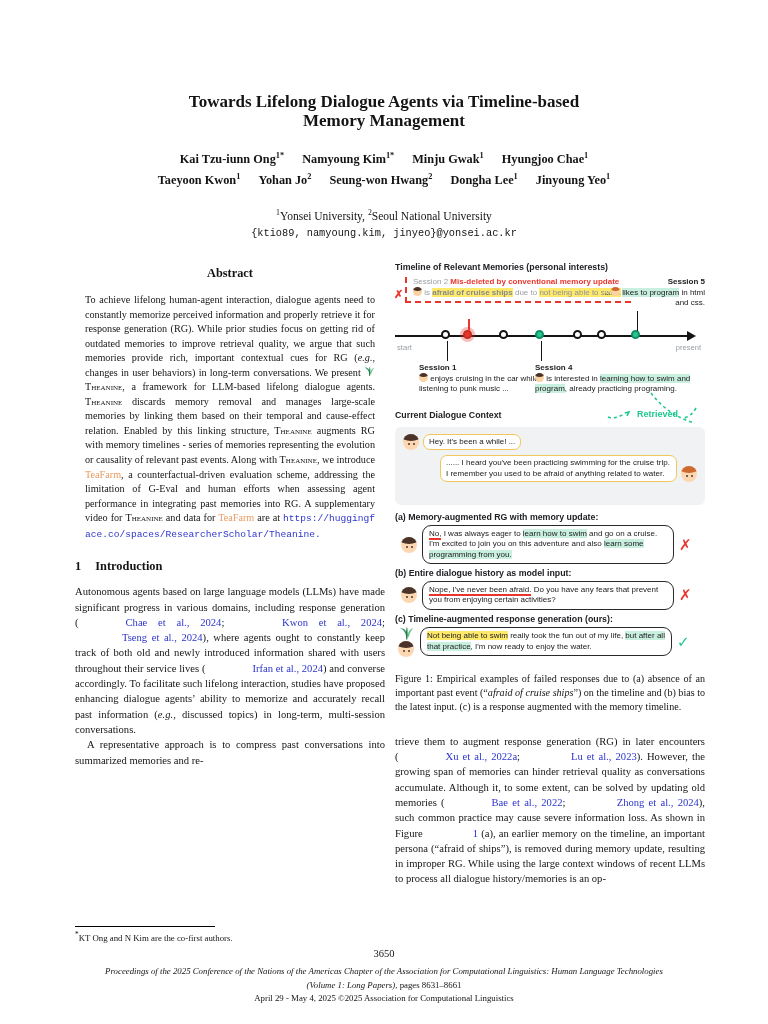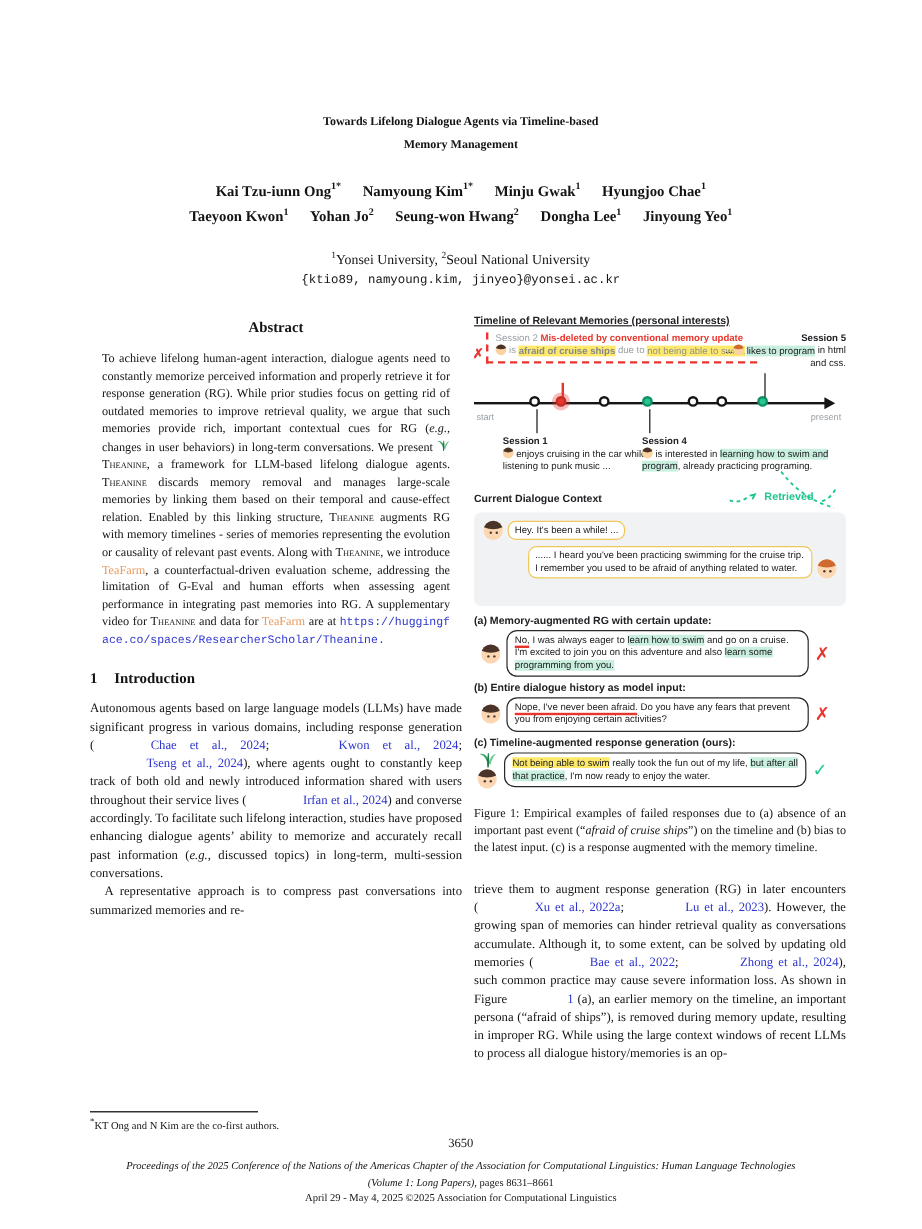--- a/index.html
+++ b/index.html
@@ -6,21 +6,21 @@
     --link:#2d35cc; --red:#e8362e; --teal:#1ec78e; --tealdark:#17b07e;
     --hly:#ffe96a; --hlt:#c9efdf; --gray:#9ba0a5; --ink:#141414;
     --figgray:#f1f2f4; --bubbleyellow:#f0c75a; --tea:#e89a5f;
   }
   *{margin:0;padding:0;box-sizing:border-box;}
   html,body{width:768px;height:1024px;background:#fff;}
   body{position:relative;font-family:"Liberation Serif",serif;color:var(--ink);overflow:hidden;}
 
   
   .hdr{position:absolute;left:0;top:92px;width:768px;text-align:center;}
-  .title{font-size:10px;font-weight:700;line-height:19px;}
+  .title{font-size:17px;font-weight:700;line-height:19px;}
   .authors{margin-top:17px;font-size:12.3px;font-weight:700;line-height:18px;}
   .author{margin:0 9px;white-space:nowrap;}
   .author sup{font-size:68%;font-weight:700;}
   .affil{margin-top:16px;font-size:11.5px;line-height:15px;}
   .email{margin-top:3px;font-family:"Liberation Mono",monospace;font-size:10.3px;}
 
   
   .col-left{position:absolute;left:75px;top:262px;width:310px;}
   .col-right{position:absolute;left:395px;top:262px;width:310px;}
 
@@ -40,21 +40,21 @@
   .s-sup{vertical-align:super;font-size:68%;}
   .s-gray{color:var(--gray);}
   .s-redb{color:var(--red);font-weight:700;}
   .s-hly{background:var(--hly);}
   .s-hlt{background:var(--hlt);}
   .s-hlyg{background:var(--hly);color:#8d9297;}
   .s-hlyg_b{background:var(--hly);color:#85898e;font-weight:700;}
   .s-redu{border-bottom:2px solid var(--red);}
 
   
-  .fig{position:relative;height:400px;font-family:"Liberation Sans",sans-serif;color:#202124;text-decoration:underline;}
+  .fig{position:relative;height:400px;font-family:"Liberation Sans",sans-serif;color:#202124;}
   .fig-title{font-size:8.8px;font-weight:700;}
   .panel{position:absolute;left:0;top:13px;width:310px;height:132px;}
   .sbox{position:absolute;font-size:8px;line-height:10.4px;}
   .sbox .shead{font-weight:700;}
   .s2{left:10px;top:2px;width:226px;border-left:2px dashed var(--red);border-bottom:2px dashed var(--red);padding:0 0 3px 6px;}
   .s2 .shead{font-weight:400;}
   .xmark{position:absolute;left:-1px;top:13px;color:var(--red);font-weight:700;font-size:11px;font-family:"Liberation Sans",sans-serif;}
   .s5{right:0;top:2px;width:112px;text-align:right;}
   .s1{left:24px;top:88px;width:128px;}
   .s4{left:140px;top:88px;width:162px;}
@@ -199,21 +199,21 @@
       <div class="chatrow">
         <span class="avatar"></span>
         <span class="ybubble">Hey. It's been a while! ...</span>
       </div>
       <div class="chatrow right">
         <span class="ybubble wide">...... I heard you've been practicing swimming for the cruise trip. I remember you used to be afraid of anything related to water.</span>
         <span class="avatar boy"></span>
       </div>
     </div>
 
-    <div class="sect-title" style="top:250px;">(a) Memory-augmented RG with certain update:</div>
+    <div class="sect-title" style="top:250px;">(a) Memory-augmented RG with memory update:</div>
     <div class="sect-row" style="top:263px;left:6px;">
       <span class="avatar"></span>
       <span class="kbubble"><span class="s-redu">No,</span><span> I was always eager to </span><span class="s-hlt">learn how to swim</span><span> and go on a cruise. I'm excited to join you on this adventure and also </span><span class="s-hlt">learn some programming from you.</span></span>
       <span class="verdict cross">✗</span>
     </div>
 
     <div class="sect-title" style="top:306px;">(b) Entire dialogue history as model input:</div>
     <div class="sect-row" style="top:319px;left:6px;">
       <span class="avatar"></span>
       <span class="kbubble"><span class="s-redu">Nope, I've never been afraid.</span><span> Do you have any fears that prevent you from enjoying certain activities?</span></span>

